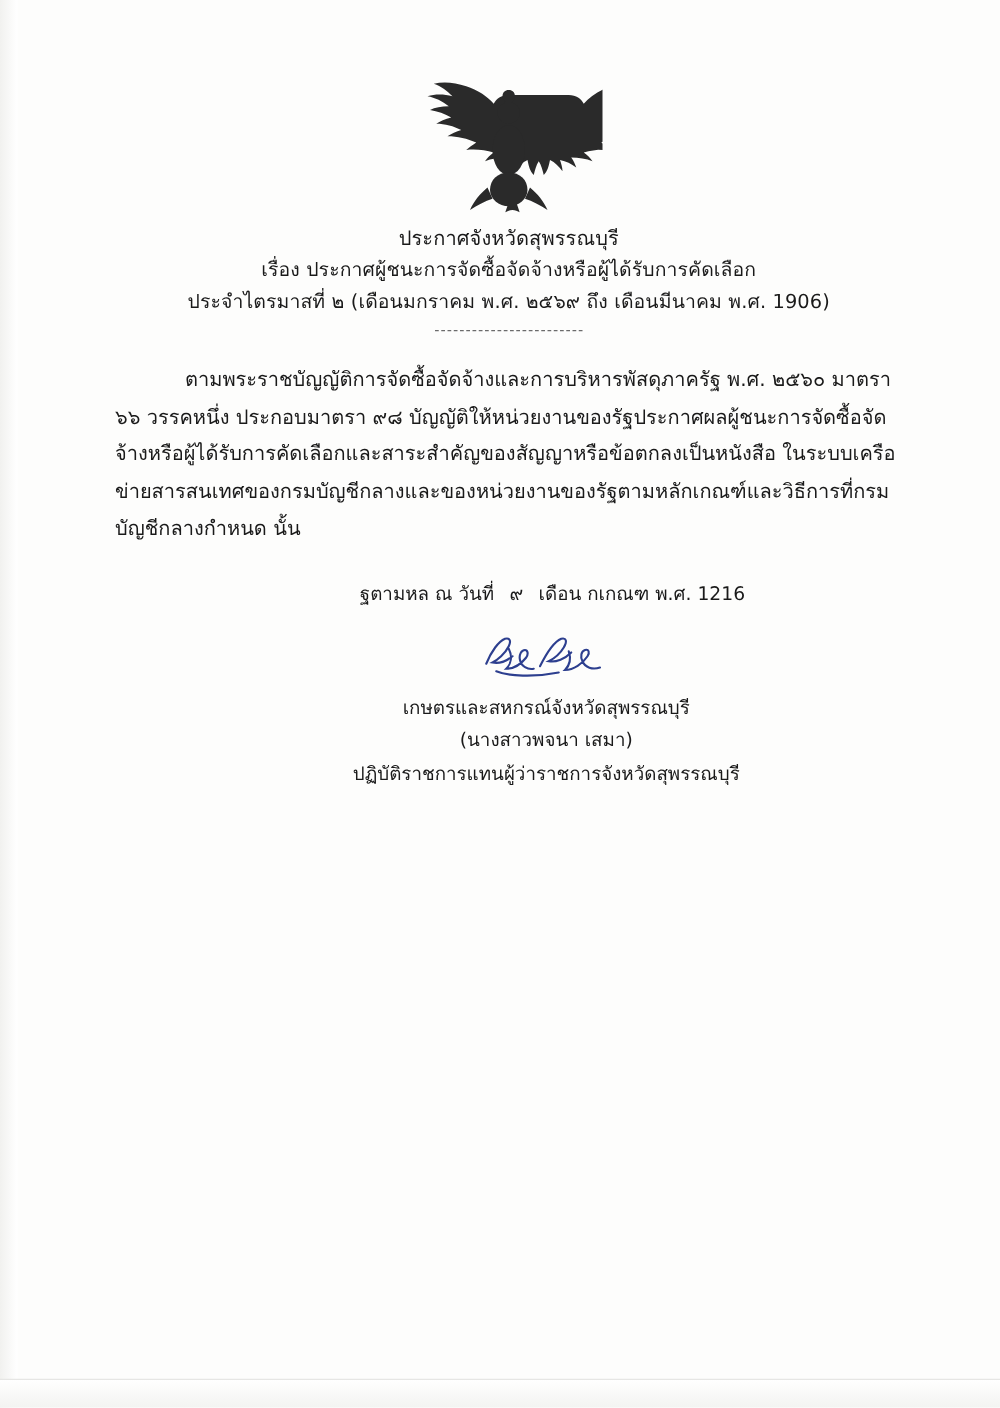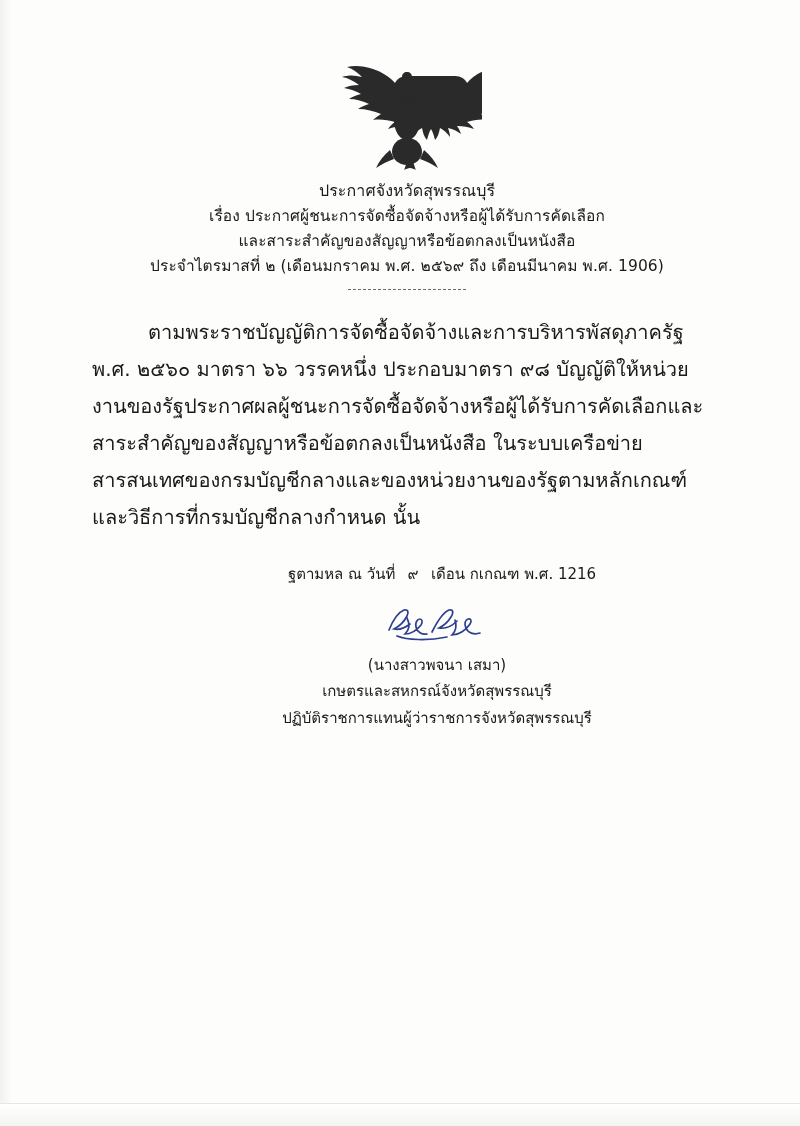--- a/index.html
+++ b/index.html
@@ -60,21 +60,21 @@
     font-size: 16px;
   }
   .rule {
     width: 118px;
     margin: 10px auto 0 auto;
     border-top: 1px dashed #6b6b6b;
     height: 0;
   }
   .body-block {
     margin-top: 24px;
-    font-size: 20px;
+    font-size: 16px;
     line-height: 1.85;
     text-align: left;
   }
   .para {
     margin: 0 0 16px 0;
     text-indent: 0;
   }
   .para .indent {
     display: inline-block;
     width: 56px;
@@ -132,21 +132,20 @@
         <path d="M75 14c-3 0-5 2-5 5 0 2 1 4 3 5-4 1-7 4-7 8 0 5 4 9 9 9s9-4 9-9c0-4-3-7-7-8 2-1 3-3 3-5 0-3-2-5-5-5z"></path>
 
         <path d="M58 92c-6 5-11 11-14 18 6-4 12-7 18-9zM92 92c6 5 11 11 14 18-6-4-12-7-18-9z"></path>
         <path d="M75 104c-2 5-3 9-3 8 2-1 4-2 6-2 2 0 4 1 6 2 0 1-1-3-3-8z"></path>
       </g>
     </svg>
 
     <div class="title-block">
       <span class="line title-main">ประกาศจังหวัดสุพรรณบุรี</span>
       <span class="line">เรื่อง  ประกาศผู้ชนะการจัดซื้อจัดจ้างหรือผู้ได้รับการคัดเลือก</span>
-      <span class="line">และสาระสำคัญของสัญญาหรือข้อตกลงเป็นหนังสือ</span>
       <span class="line">ประจำไตรมาสที่ ๒ (เดือนมกราคม พ.ศ. ๒๕๖๙ ถึง เดือนมีนาคม พ.ศ. 1906)</span>
       <div class="rule"></div>
     </div>
 
     <div class="body-block">
       <p class="para"><span class="indent"></span><span>ตามพระราชบัญญัติการจัดซื้อจัดจ้างและการบริหารพัสดุภาครัฐ พ.ศ. ๒๕๖๐ มาตรา ๖๖ วรรคหนึ่ง ประกอบมาตรา ๙๘ บัญญัติให้หน่วยงานของรัฐประกาศผลผู้ชนะการจัดซื้อจัดจ้างหรือผู้ได้รับการคัดเลือกและสาระสำคัญของสัญญาหรือข้อตกลงเป็นหนังสือ ในระบบเครือข่ายสารสนเทศของกรมบัญชีกลางและของหน่วยงานของรัฐตามหลักเกณฑ์และวิธีการที่กรมบัญชีกลางกำหนด นั้น</span></p>
     </div>
 
     <div class="date-line">
       <span>ฐตามหล  ณ  วันที่</span>
@@ -161,19 +160,19 @@
           <path d="M52 34c4-10 10-18 15-20 4-1 5 2 3 6-3 6-9 11-13 13 5 1 11-1 16-5"></path>
           <path d="M70 22c3 6 2 12-2 16 6 0 12-4 16-9 2-3 1-6-1-6-3 0-5 4-4 8 1 5 6 8 11 7"></path>
           <path d="M95 36c6-12 12-20 17-22 4-1 5 2 2 7-3 5-8 9-12 11 6 1 13-2 18-7"></path>
           <path d="M118 24c2 6 1 11-3 15 7 0 14-5 18-11 2-3 1-6-2-5-3 1-4 5-2 9 2 5 8 7 14 5"></path>
           <path d="M60 40c10 4 30 5 50 1"></path>
         </g>
       </svg>
     </div>
 
     <div class="sign-lines">
+      <span class="line">เกษตรและสหกรณ์จังหวัดสุพรรณบุรี</span>
       <span class="line">(นางสาวพจนา  เสมา)</span>
-      <span class="line">เกษตรและสหกรณ์จังหวัดสุพรรณบุรี</span>
       <span class="line">ปฏิบัติราชการแทนผู้ว่าราชการจังหวัดสุพรรณบุรี</span>
     </div>
 
   </div>
 </div>
 
 </body></html>

